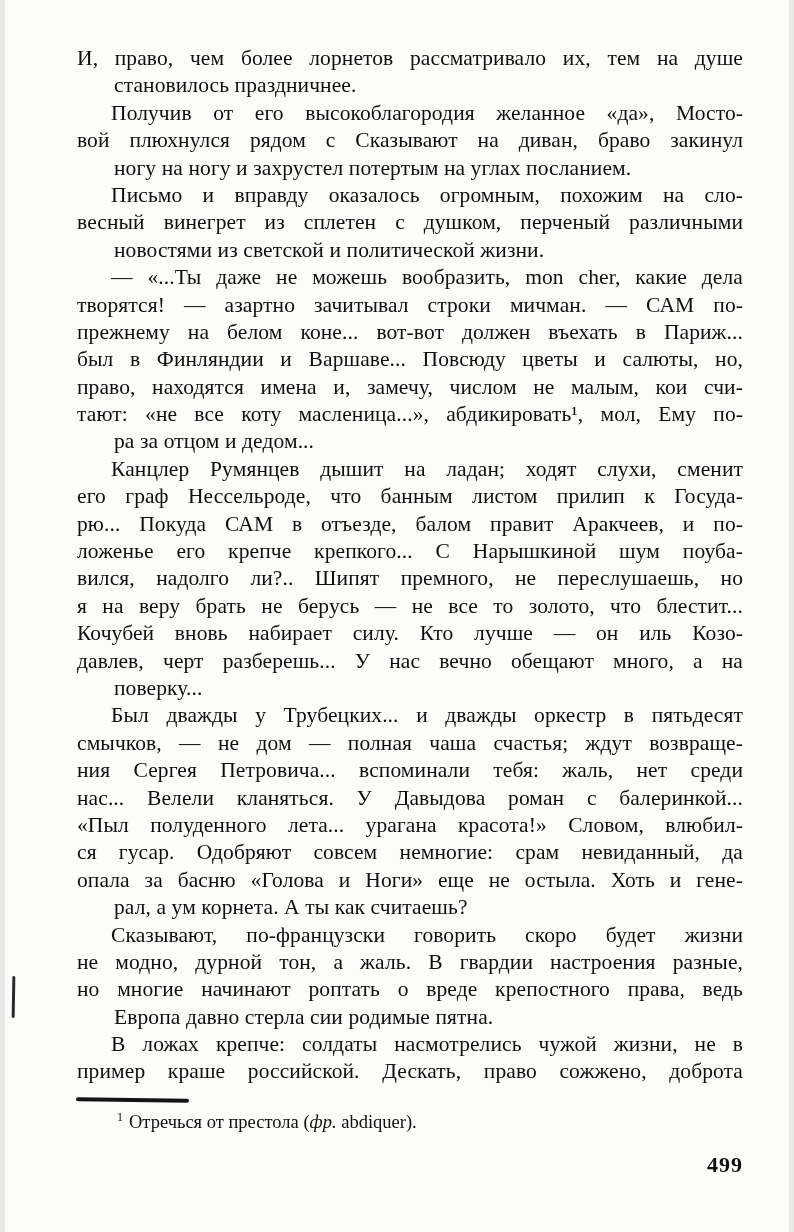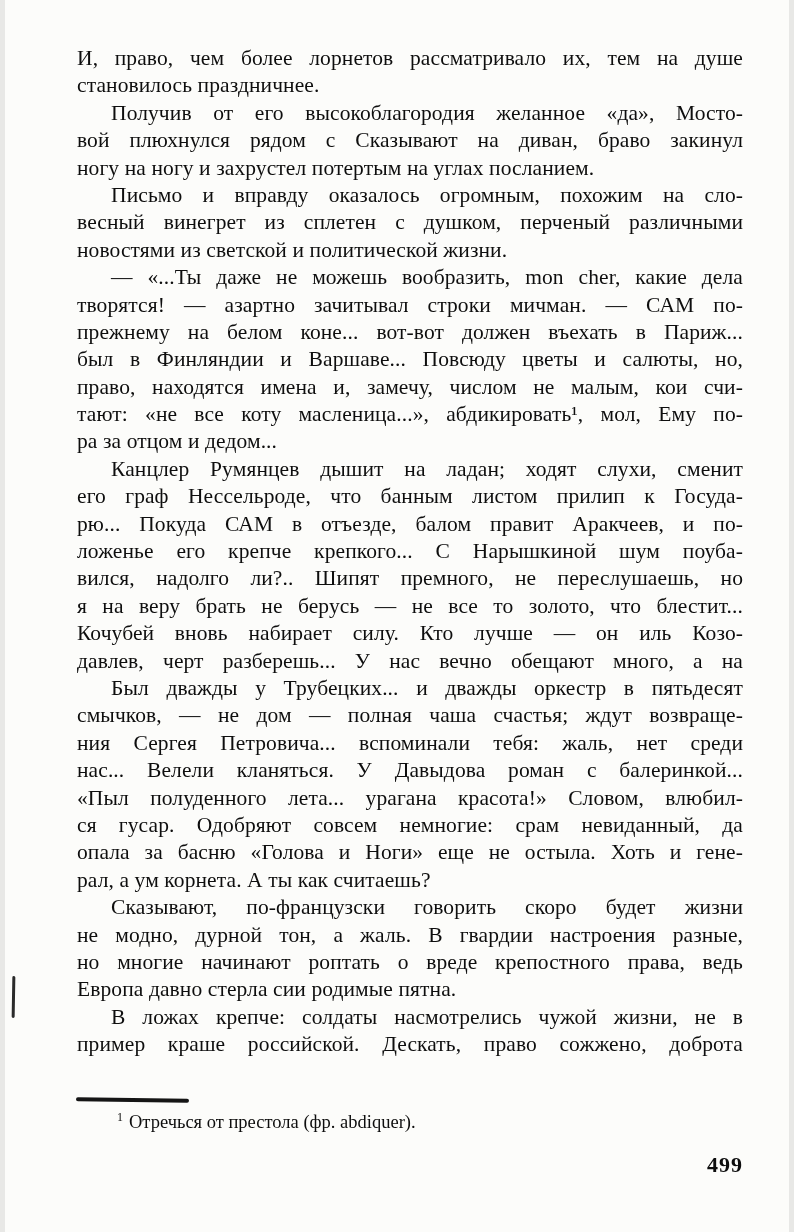--- a/index.html
+++ b/index.html
@@ -34,20 +34,21 @@
   }
   
   .line::after {
     content: "";
     display: inline-block;
     width: 100%;
     height: 0;
   }
   .line.last {
     text-align: left;
+    margin-left: 37px;
   }
   .line.last::after {
     content: none;
   }
   .line.indent {
     text-indent: 34px;
   }
   .footnote-sep {
     position: absolute;
     top: 1098px;
@@ -66,20 +67,21 @@
     font-size: 18.5px;
     line-height: 25px;
     text-indent: 40px;
   }
   .footnote sup {
     font-size: 12px;
     line-height: 0;
     margin-right: 6px;
   }
   .footnote .fr {
+    font-style: italic;
   }
   .page-number {
     position: absolute;
     top: 1152px;
     left: 72px;
     width: 666px;
     text-align: right;
     font-size: 22px;
     font-weight: bold;
     letter-spacing: 1px;
@@ -117,20 +119,21 @@
       <div class="line">тают: «не все коту масленица...», абдикировать¹, мол, Ему по-</div>
       <div class="line last">ра за отцом и дедом...</div>
       <div class="line indent">Канцлер Румянцев дышит на ладан; ходят слухи, сменит</div>
       <div class="line">его граф Нессельроде, что банным листом прилип к Госуда-</div>
       <div class="line">рю... Покуда САМ в отъезде, балом правит Аракчеев, и по-</div>
       <div class="line">ложенье его крепче крепкого... С Нарышкиной шум поуба-</div>
       <div class="line">вился, надолго ли?.. Шипят премного, не переслушаешь, но</div>
       <div class="line">я на веру брать не берусь — не все то золото, что блестит...</div>
       <div class="line">Кочубей вновь набирает силу. Кто лучше — он иль Козо-</div>
       <div class="line">давлев, черт разберешь... У нас вечно обещают много, а на</div>
+      <div class="line last">поверку...</div>
       <div class="line indent">Был дважды у Трубецких... и дважды оркестр в пятьдесят</div>
       <div class="line">смычков, — не дом — полная чаша счастья; ждут возвраще-</div>
       <div class="line">ния Сергея Петровича... вспоминали тебя: жаль, нет среди</div>
       <div class="line">нас... Велели кланяться. У Давыдова роман с балеринкой...</div>
       <div class="line">«Пыл полуденного лета... урагана красота!» Словом, влюбил-</div>
       <div class="line">ся гусар. Одобряют совсем немногие: срам невиданный, да</div>
       <div class="line">опала за басню «Голова и Ноги» еще не остыла. Хоть и гене-</div>
       <div class="line last">рал, а ум корнета. А ты как считаешь?</div>
       <div class="line indent">Сказывают, по-французски говорить скоро будет жизни</div>
       <div class="line">не модно, дурной тон, а жаль. В гвардии настроения разные,</div>

